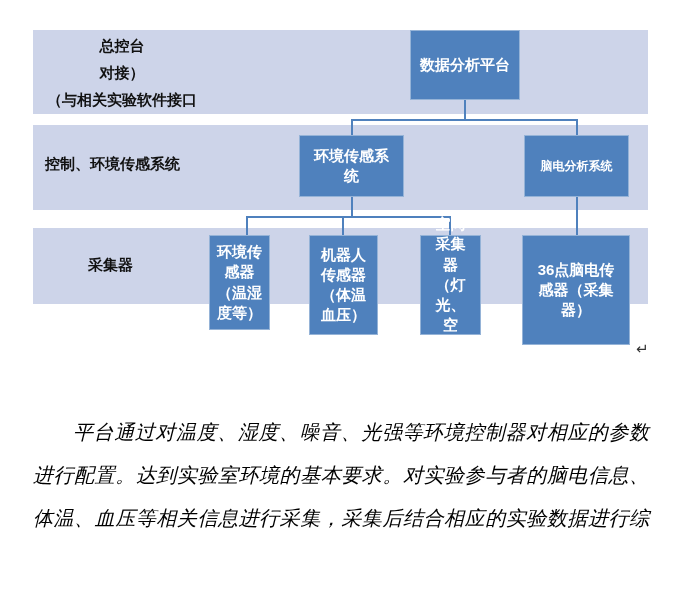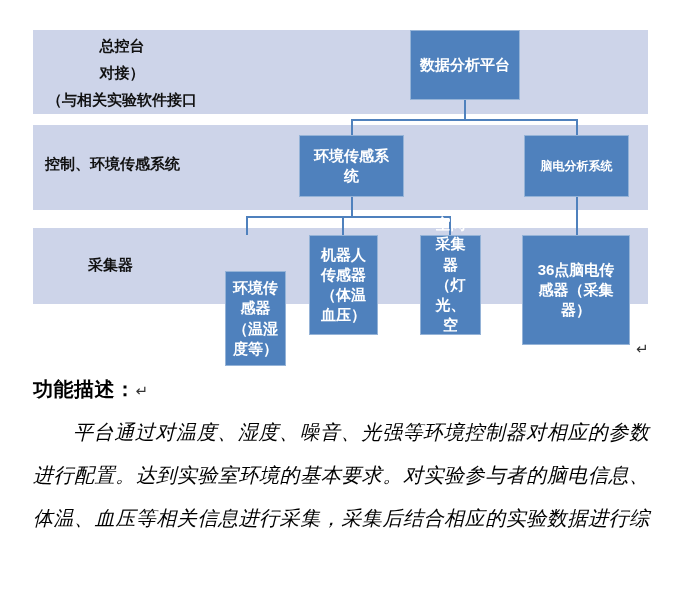--- a/index.html
+++ b/index.html
@@ -25,21 +25,21 @@
   .node{
     position:absolute;box-sizing:border-box;background:#4f81bd;
     border:1px solid #95b3d7;color:#ffffff;
     font-family:"Liberation Sans",sans-serif;font-weight:bold;
     display:flex;align-items:center;justify-content:center;
     text-align:center;line-height:1.35;
   }
   .node-platform{left:410px;top:30px;width:110px;height:70px;font-size:15px;padding:0 3px;}
   .node-env-system{left:299px;top:135px;width:105px;height:62px;font-size:15px;padding:0 12px;}
   .node-eeg-system{left:524px;top:135px;width:105px;height:62px;font-size:12px;padding:4px 12px;}
-  .node-env-sensor{left:225px;top:235px;width:61px;height:95px;font-size:15px;padding:0 6px;margin-top:36px;}
+  .node-env-sensor{left:209px;top:235px;width:61px;height:95px;font-size:15px;padding:0 6px;}
   .node-robot-sensor{left:309px;top:235px;width:69px;height:100px;font-size:15px;padding:0 8px;}
   .node-space-collector{left:420px;top:235px;width:61px;height:100px;font-size:15px;padding:0 12px;}
   .node-eeg-sensor{left:522px;top:235px;width:108px;height:110px;font-size:15px;padding:18px 10px;}
   
   .pilcrow{
     font-family:"DejaVu Sans",sans-serif;font-size:15px;color:#333;
     font-weight:normal;
   }
   .diagram-pilcrow{position:absolute;left:636px;top:340px;}
   
@@ -84,19 +84,16 @@
     <div class="node node-env-system">环境传感系统</div>
     <div class="node node-eeg-system">脑电分析系统</div>
     <div class="node node-env-sensor">环境传感器（温湿度等）</div>
     <div class="node node-robot-sensor">机器人传感器（体温血压）</div>
     <div class="node node-space-collector">空间采集器（灯光、空间）</div>
     <div class="node node-eeg-sensor">36点脑电传感器（采集器）</div>
 
     <span class="pilcrow diagram-pilcrow">↵</span>
   </div>
 
-  <div class="desc-heading-row">
-    <span class="desc-heading">功能描述：</span><span class="pilcrow">↵</span>
-  </div>
 
   <div class="desc-body"><span>平台通过对温度、湿度、噪音、光强等环境控制器对相应的参数进行配置。达到实验室环境的基本要求。对实验参与者的脑电信息、体温、血压等相关信息进行采集，采集后结合相应的实验数据进行综合分析。平台提供环境参数接口开放给相关的实验系统软件。</span><span class="pilcrow">↵</span></div>
 
 </div>
 
 </body></html>

